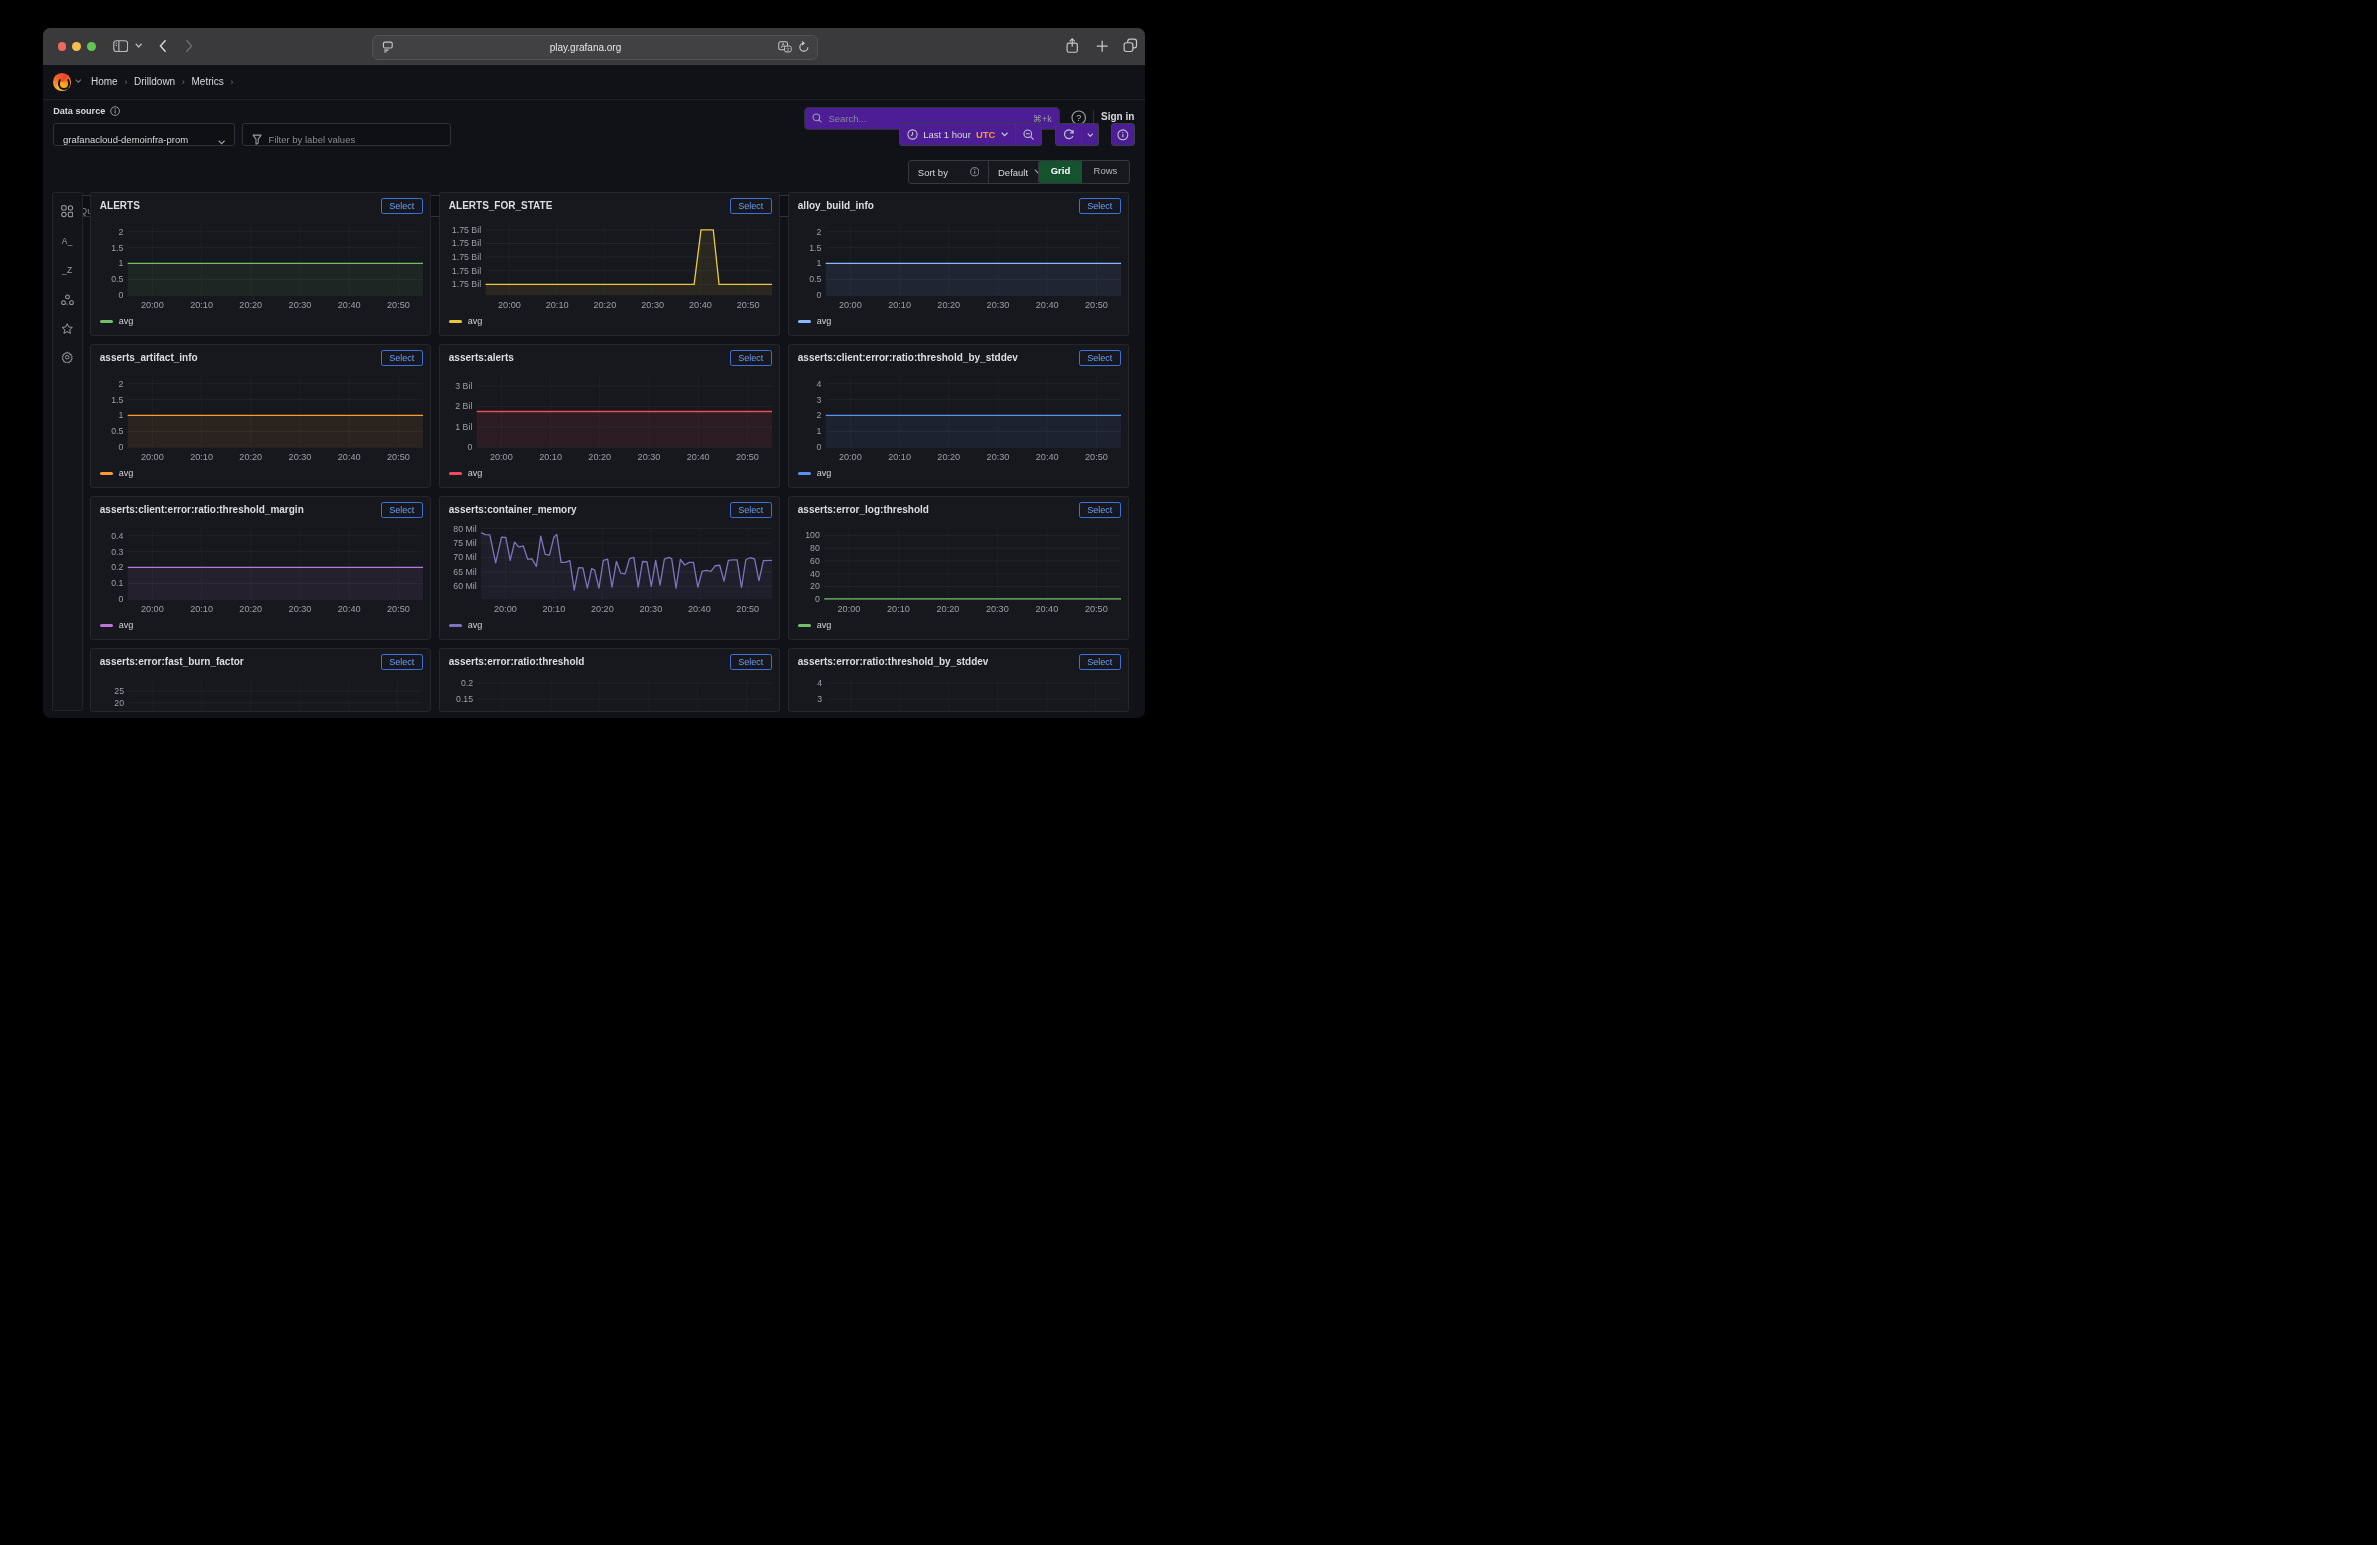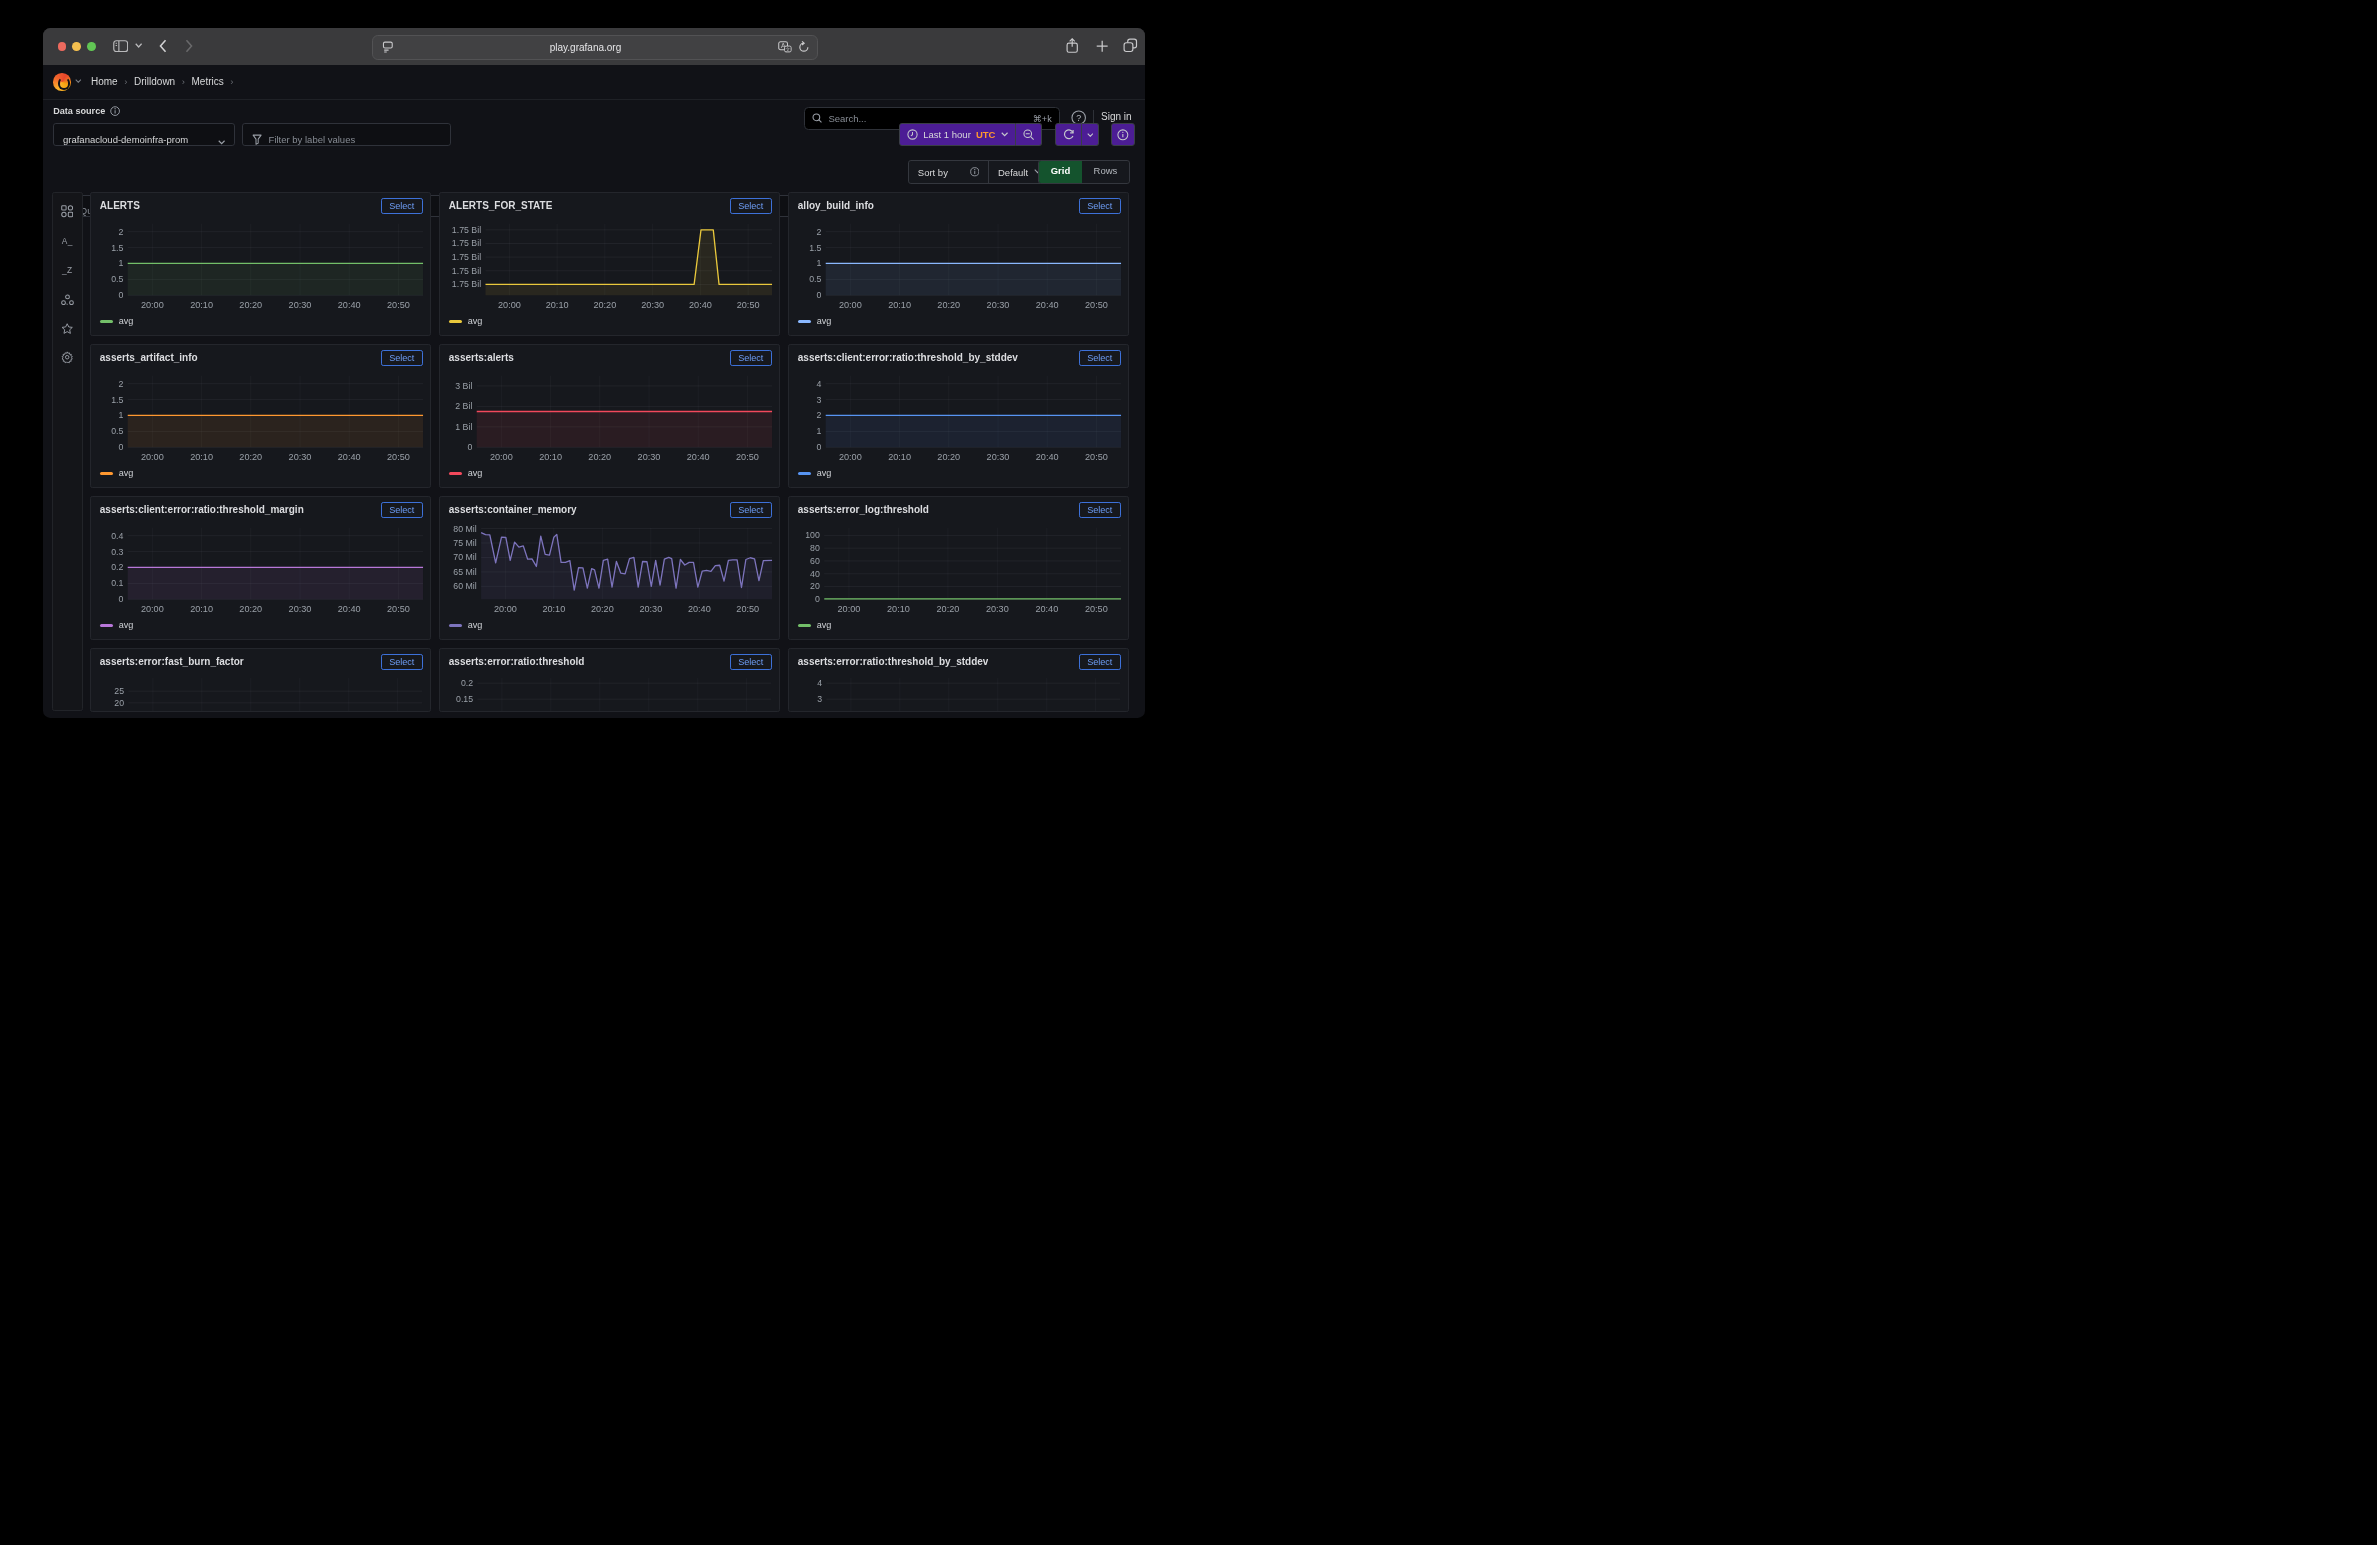--- a/index.html
+++ b/index.html
@@ -14,24 +14,24 @@
   .light{position:absolute;top:14px;width:8.8px;height:8.8px;border-radius:50%;}
   .tbicon{position:absolute;top:10.2px;color:#c9c9cb;}
   .urlbar{position:absolute;left:329px;top:6.6px;width:444px;height:23.4px;background:#414143;
           border:0.7px solid #525254;border-radius:5.9px;display:flex;align-items:center;}
   .urltext{flex:1;text-align:center;color:#e6e6e8;font-size:10px;}
   
   .gfheader{position:absolute;left:0;top:37px;width:100%;height:34px;background:#111217;
             border-bottom:0.7px solid #1f2126;}
   .crumb{color:#d8d9da;font-size:10px;}
   .crumbsep{color:#6c7077;font-size:9.5px;padding:0 6.6px;}
-  .gfsearch{position:absolute;left:761px;top:42px;width:256px;height:23px;background:#000000;
+  .gfsearch{position:absolute;left:761px;top:42px;width:256px;height:23px;background:#4c1d95;
             border:0.7px solid #2e3138;border-radius:4.4px;display:flex;align-items:center;
             box-sizing:border-box;padding:0 7.3px;color:#9a9fa7;}
-  .signin{position:absolute;left:1058px;top:46px;color:#d8d9da;font-size:10px;font-weight:400;cursor:pointer;}
+  .signin{position:absolute;left:1058px;top:46px;color:#d8d9da;font-size:10px;font-weight:700;cursor:pointer;}
   
   .dslabel{position:absolute;left:10.2px;top:78px;color:#d8d9da;font-size:9.1px;font-weight:700;
            display:flex;align-items:center;gap:4.4px;}
   .input{position:absolute;background:#0e0f13;border:0.7px solid #2f323a;border-radius:2.9px;
          display:flex;align-items:flex-end;box-sizing:border-box;color:#d8d9da;font-size:9.5px;}
   .placeholder{color:#878c94;}
   .btn{background:#4c1d95;border:0.7px solid #3a3e46;color:#d8d9da;font-size:9.5px;
        display:flex;align-items:center;justify-content:center;box-sizing:border-box;}
   .group{position:absolute;display:flex;}
   .pill{background:#2b2d33;color:#d0d2d6;font-size:8.8px;border-radius:7.3px;padding:1.5px 7.3px;}

